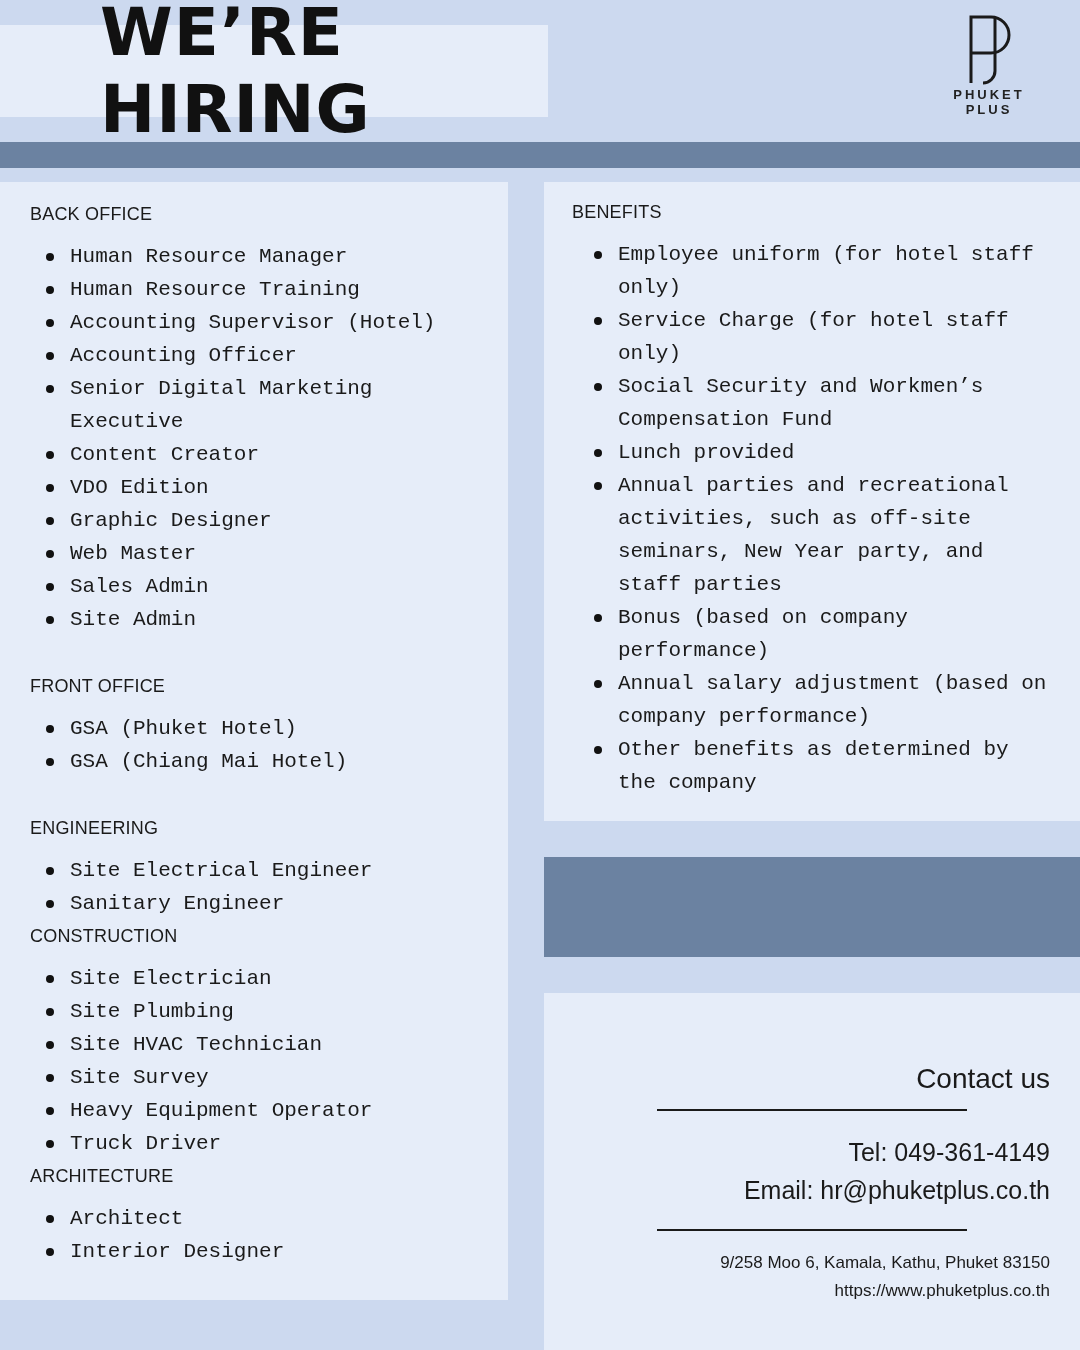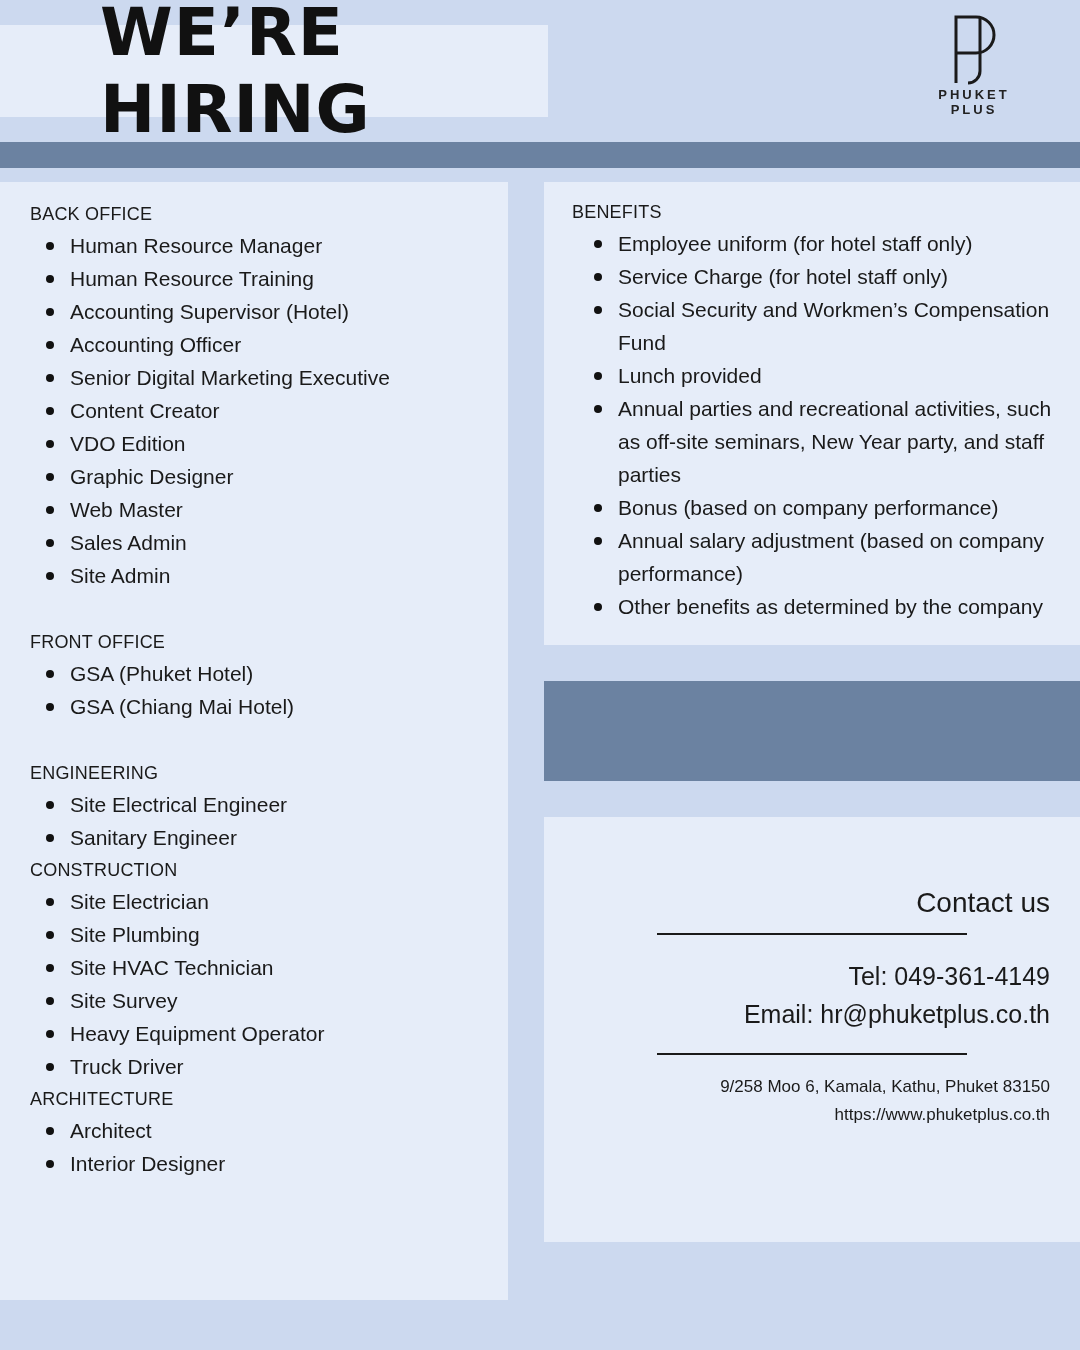--- a/index.html
+++ b/index.html
@@ -37,21 +37,21 @@
   .title-text {
     font-size: 66px;
     font-weight: bold;
     letter-spacing: 1px;
     color: #111;
     margin-left: 100px;
     font-family: "DejaVu Sans", sans-serif;
   }
   .logo {
     position: absolute;
-    right: 51px;
+    right: 36px;
     top: 12px;
     width: 110px;
     text-align: center;
   }
   .logo-mark {
     height: 75px;
     display: flex;
     align-items: center;
     justify-content: center;
   }
@@ -123,22 +123,23 @@
     font-weight: normal;
     margin: 0 0 2px 0;
     color: #1a1a1a;
     letter-spacing: 0.2px;
   }
   .gap-lg { height: 40px; }
   .gap-sm { height: 6px; }
 
   ul.items {
     list-style: none;
-    margin: 4px 0 0 0;
+    margin: 15px 0 0 0;
     padding: 0;
+    font-family: Liberation Mono, monospace;
   }
   ul.items li {
     position: relative;
     font-size: 21px;
     line-height: 33px;
     padding-left: 40px;
     color: #1a1a1a;
   }
   ul.items li::before {
     content: "";

